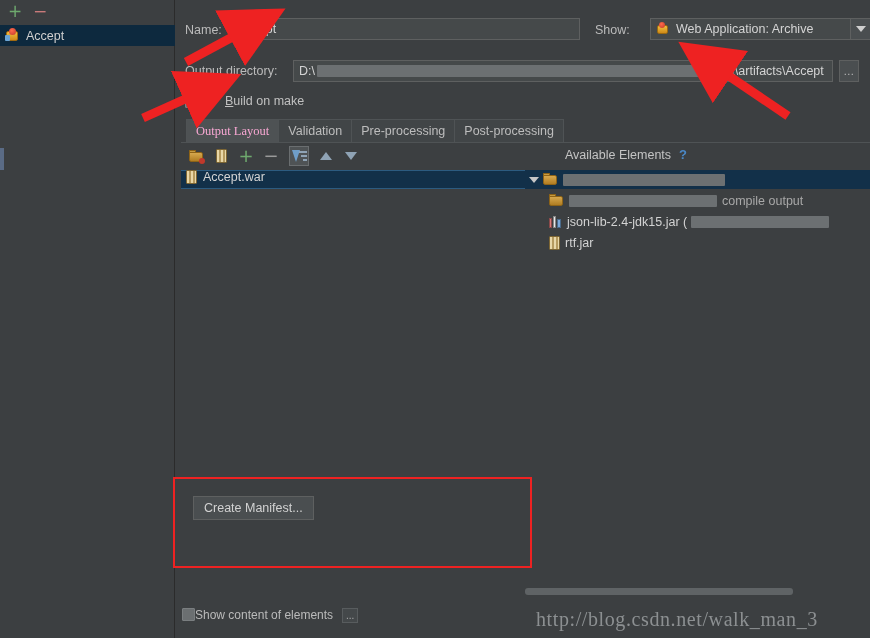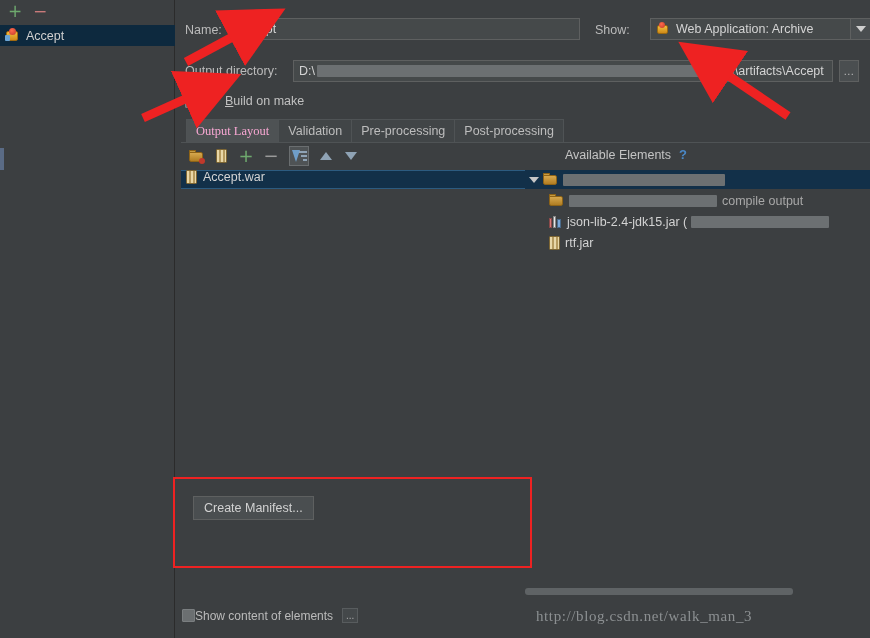--- a/index.html
+++ b/index.html
@@ -293,41 +293,41 @@
   }
 
   .redbox {
     position:absolute; left:173px; top:477px; width:359px; height:91px;
     border:2px solid #ee2222; pointer-events:none;
   }
 
   
   .bottom-cb {
     position:absolute; left:182px; top:608px;
-    display:flex; align-items:center;
+    display:flex; 
   }
   .dots-btn {
     margin-left:9px;
     background:#44484a; border:1px solid #585c5e;
     width:16px;height:15px;
     display:flex;align-items:center;justify-content:center;
     color:#a8a8a8; font-size:10px; cursor:pointer;
   }
 
   .hscroll-track {
     position:absolute; left:520px; top:586px; width:280px; height:11px;
   }
   .hscroll-thumb {
     position:absolute; left:525px; top:588px; width:268px; height:7px;
     background:#5f6365; border-radius:3px; cursor:pointer;
   }
 
   .watermark {
     position:absolute; left:536px; top:608px;
-    color:#9a9ea0; font-size:15px;
+    color:#9a9ea0; font-size:20px;
     font-family:"Liberation Serif", serif;
     letter-spacing:0.6px;
     opacity:0.85;
     pointer-events:none;
   }
 
   .arrow-layer { position:absolute; left:0; top:0; width:870px; height:638px; pointer-events:none; }
 </style>
 </head>
 <body>

